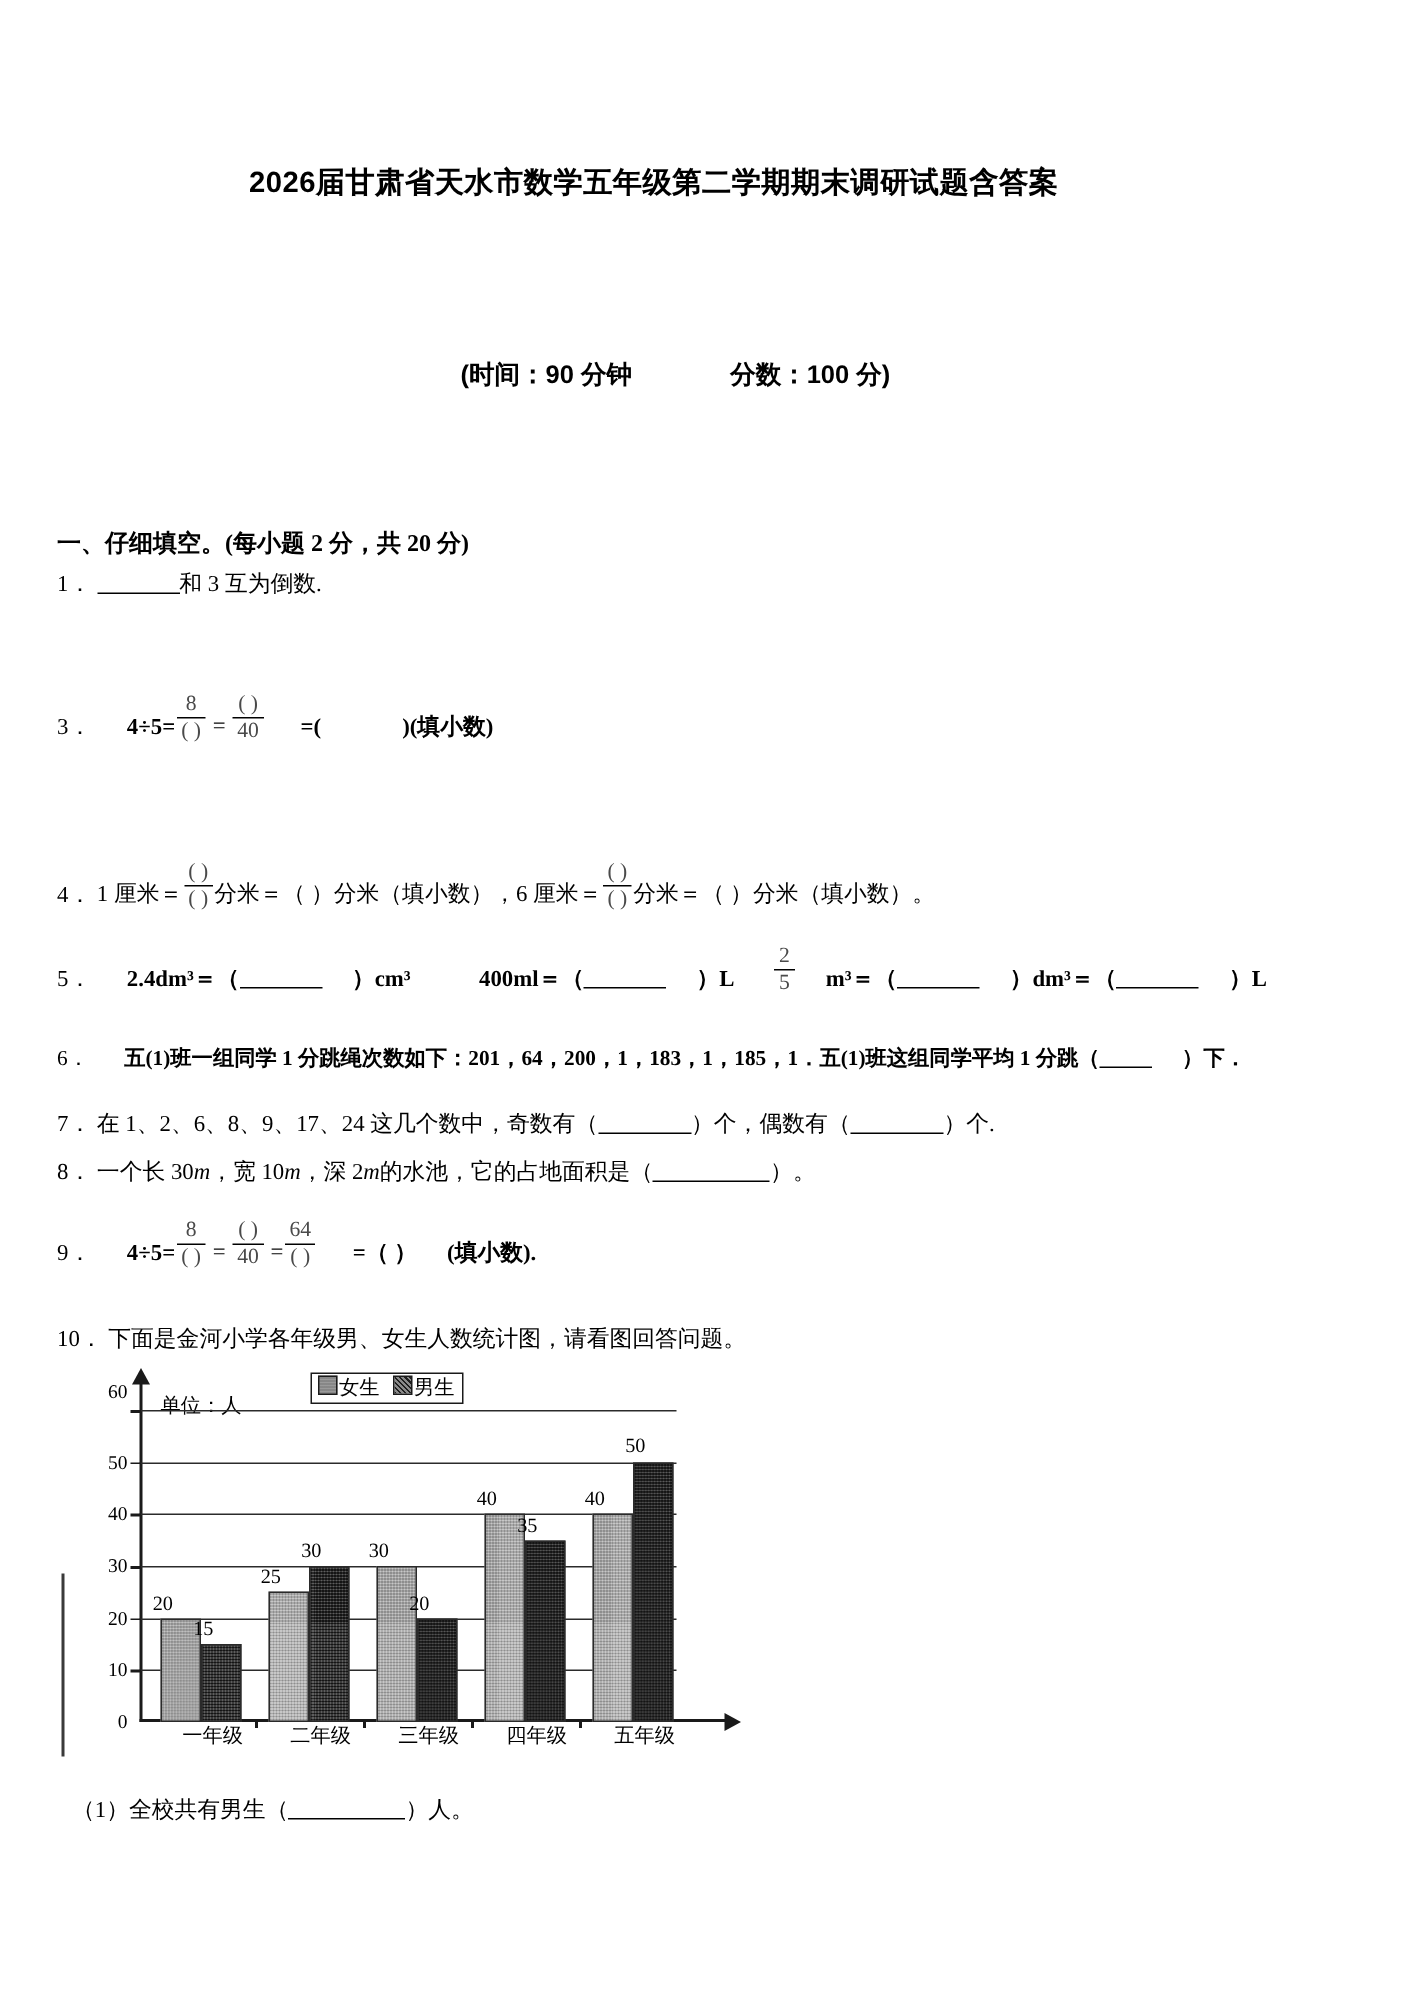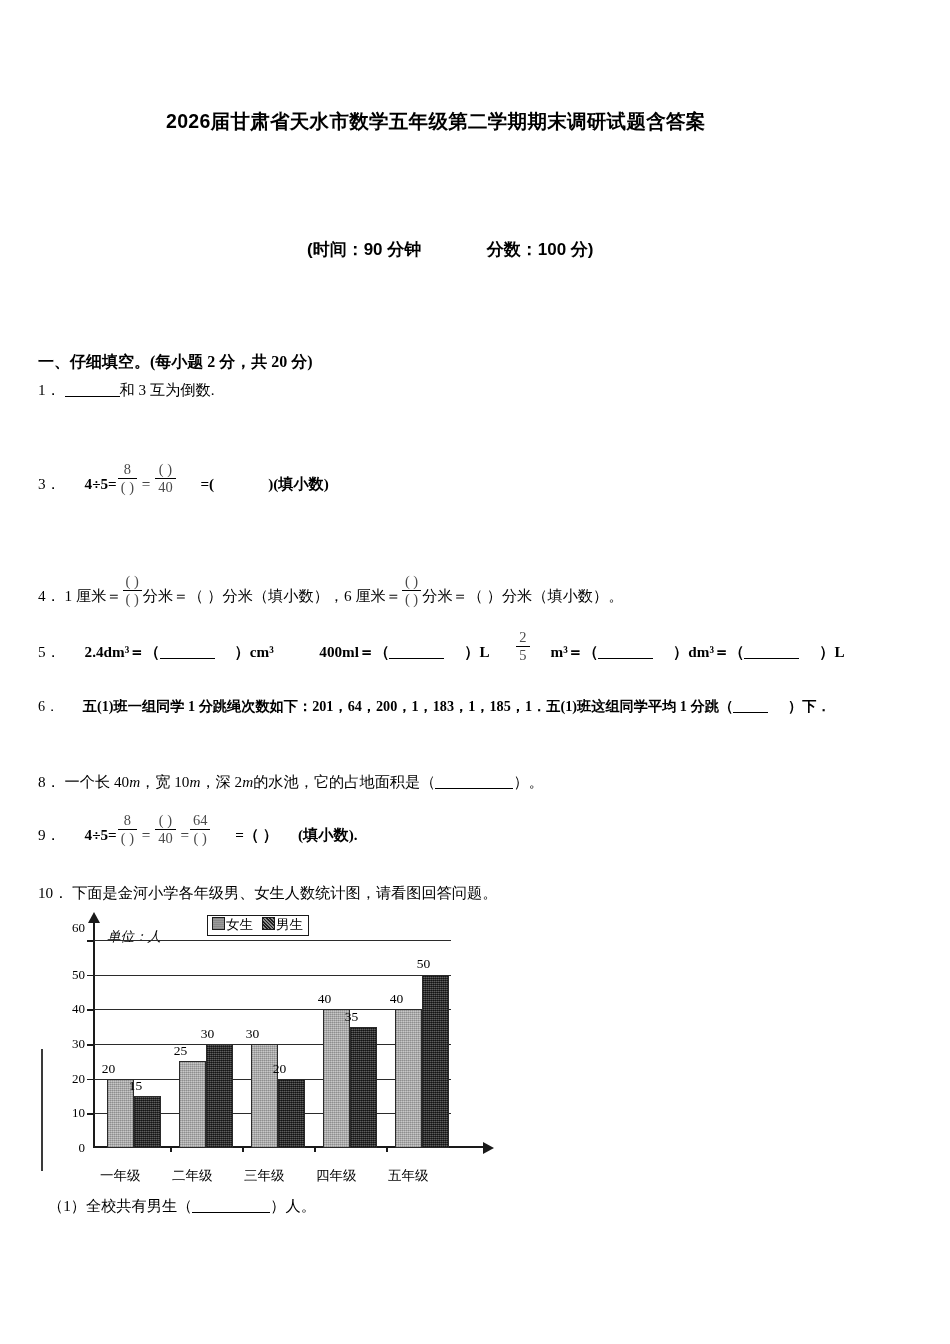--- a/index.html
+++ b/index.html
@@ -176,21 +176,20 @@
     width: 7px;
     height: 1.5px;
     background: #1a1a1a;
   }
   .unit-label {
     position: absolute;
     left: 52px;
     top: 16px;
     font-size: 13.5px;
     white-space: nowrap;
-    font-style: italic;
   }
   .legend-box {
     position: absolute;
     left: 152px;
     top: 3px;
     border: 1.5px solid #1a1a1a;
     padding: 1px 5px 2px 4px;
     font-size: 13.5px;
     background: #fff;
     white-space: nowrap;
@@ -241,23 +240,23 @@
   }
   .xtick-mark {
     position: absolute;
     top: 234px;
     width: 1.5px;
     height: 6px;
     background: #1a1a1a;
   }
   .xcat-label {
     position: absolute;
-    top: 255px;
+    top: 236px;
     font-size: 13.5px;
-    text-align: left;
+    text-align: right;
     white-space: nowrap;
   }
   .margin-rule {
     position: absolute;
     left: 41px;
     top: 1049px;
     width: 2px;
     height: 122px;
     background: #3a3a3a;
   }
@@ -311,24 +310,28 @@
     <span class="bold">400ml＝（</span><span class="blank b55"></span><span class="bold">）L</span>
     <span style="display:inline-block;width:18px;"></span>
     <span class="frac gray"><span class="nu">2</span><span class="de">5</span></span><span class="bold">m³＝（</span><span class="blank b55"></span><span class="bold">）dm³＝（</span><span class="blank b55"></span><span class="bold">）L</span>
   </div>
 
   <div class="q" style="top:697px; font-size:14.2px;">
     <span class="num">6．</span>
     <span class="bold">五(1)班一组同学 1 分跳绳次数如下：201，64，200，1，183，1，185，1．五(1)班这组同学平均 1 分跳（</span><span class="blank b35"></span><span class="bold">）下．</span>
   </div>
 
+  <div class="q" style="top:740px;">
+    <span class="num">7．</span>
+    <span>在 1、2、6、8、9、17、24 这几个数中，奇数有（</span><span class="blank b62"></span><span>）个，偶数有（</span><span class="blank b62"></span><span>）个.</span>
+  </div>
 
   <div class="q" style="top:772px;">
     <span class="num">8．</span>
-    <span>一个长 40</span><span class="mitalic">m</span><span>，宽 10</span><span class="mitalic">m</span><span>，深 2</span><span class="mitalic">m</span><span>的水池，它的占地面积是（</span><span class="blank b78"></span><span>）。</span>
+    <span>一个长 30</span><span class="mitalic">m</span><span>，宽 10</span><span class="mitalic">m</span><span>，深 2</span><span class="mitalic">m</span><span>的水池，它的占地面积是（</span><span class="blank b78"></span><span>）。</span>
   </div>
 
   <div class="q" style="top:819px;">
     <span class="num">9．</span>
     <span class="bold">4÷5=</span><span class="frac gray"><span class="nu">8</span><span class="de">(    )</span></span>
     <span>=</span>
     <span class="frac gray"><span class="nu">(    )</span><span class="de">40</span></span>
     <span>=</span><span class="frac gray"><span class="nu">64</span><span class="de">(    )</span></span>
     <span class="bold">=（    ）</span><span class="bold">(填小数).</span>
   </div>

